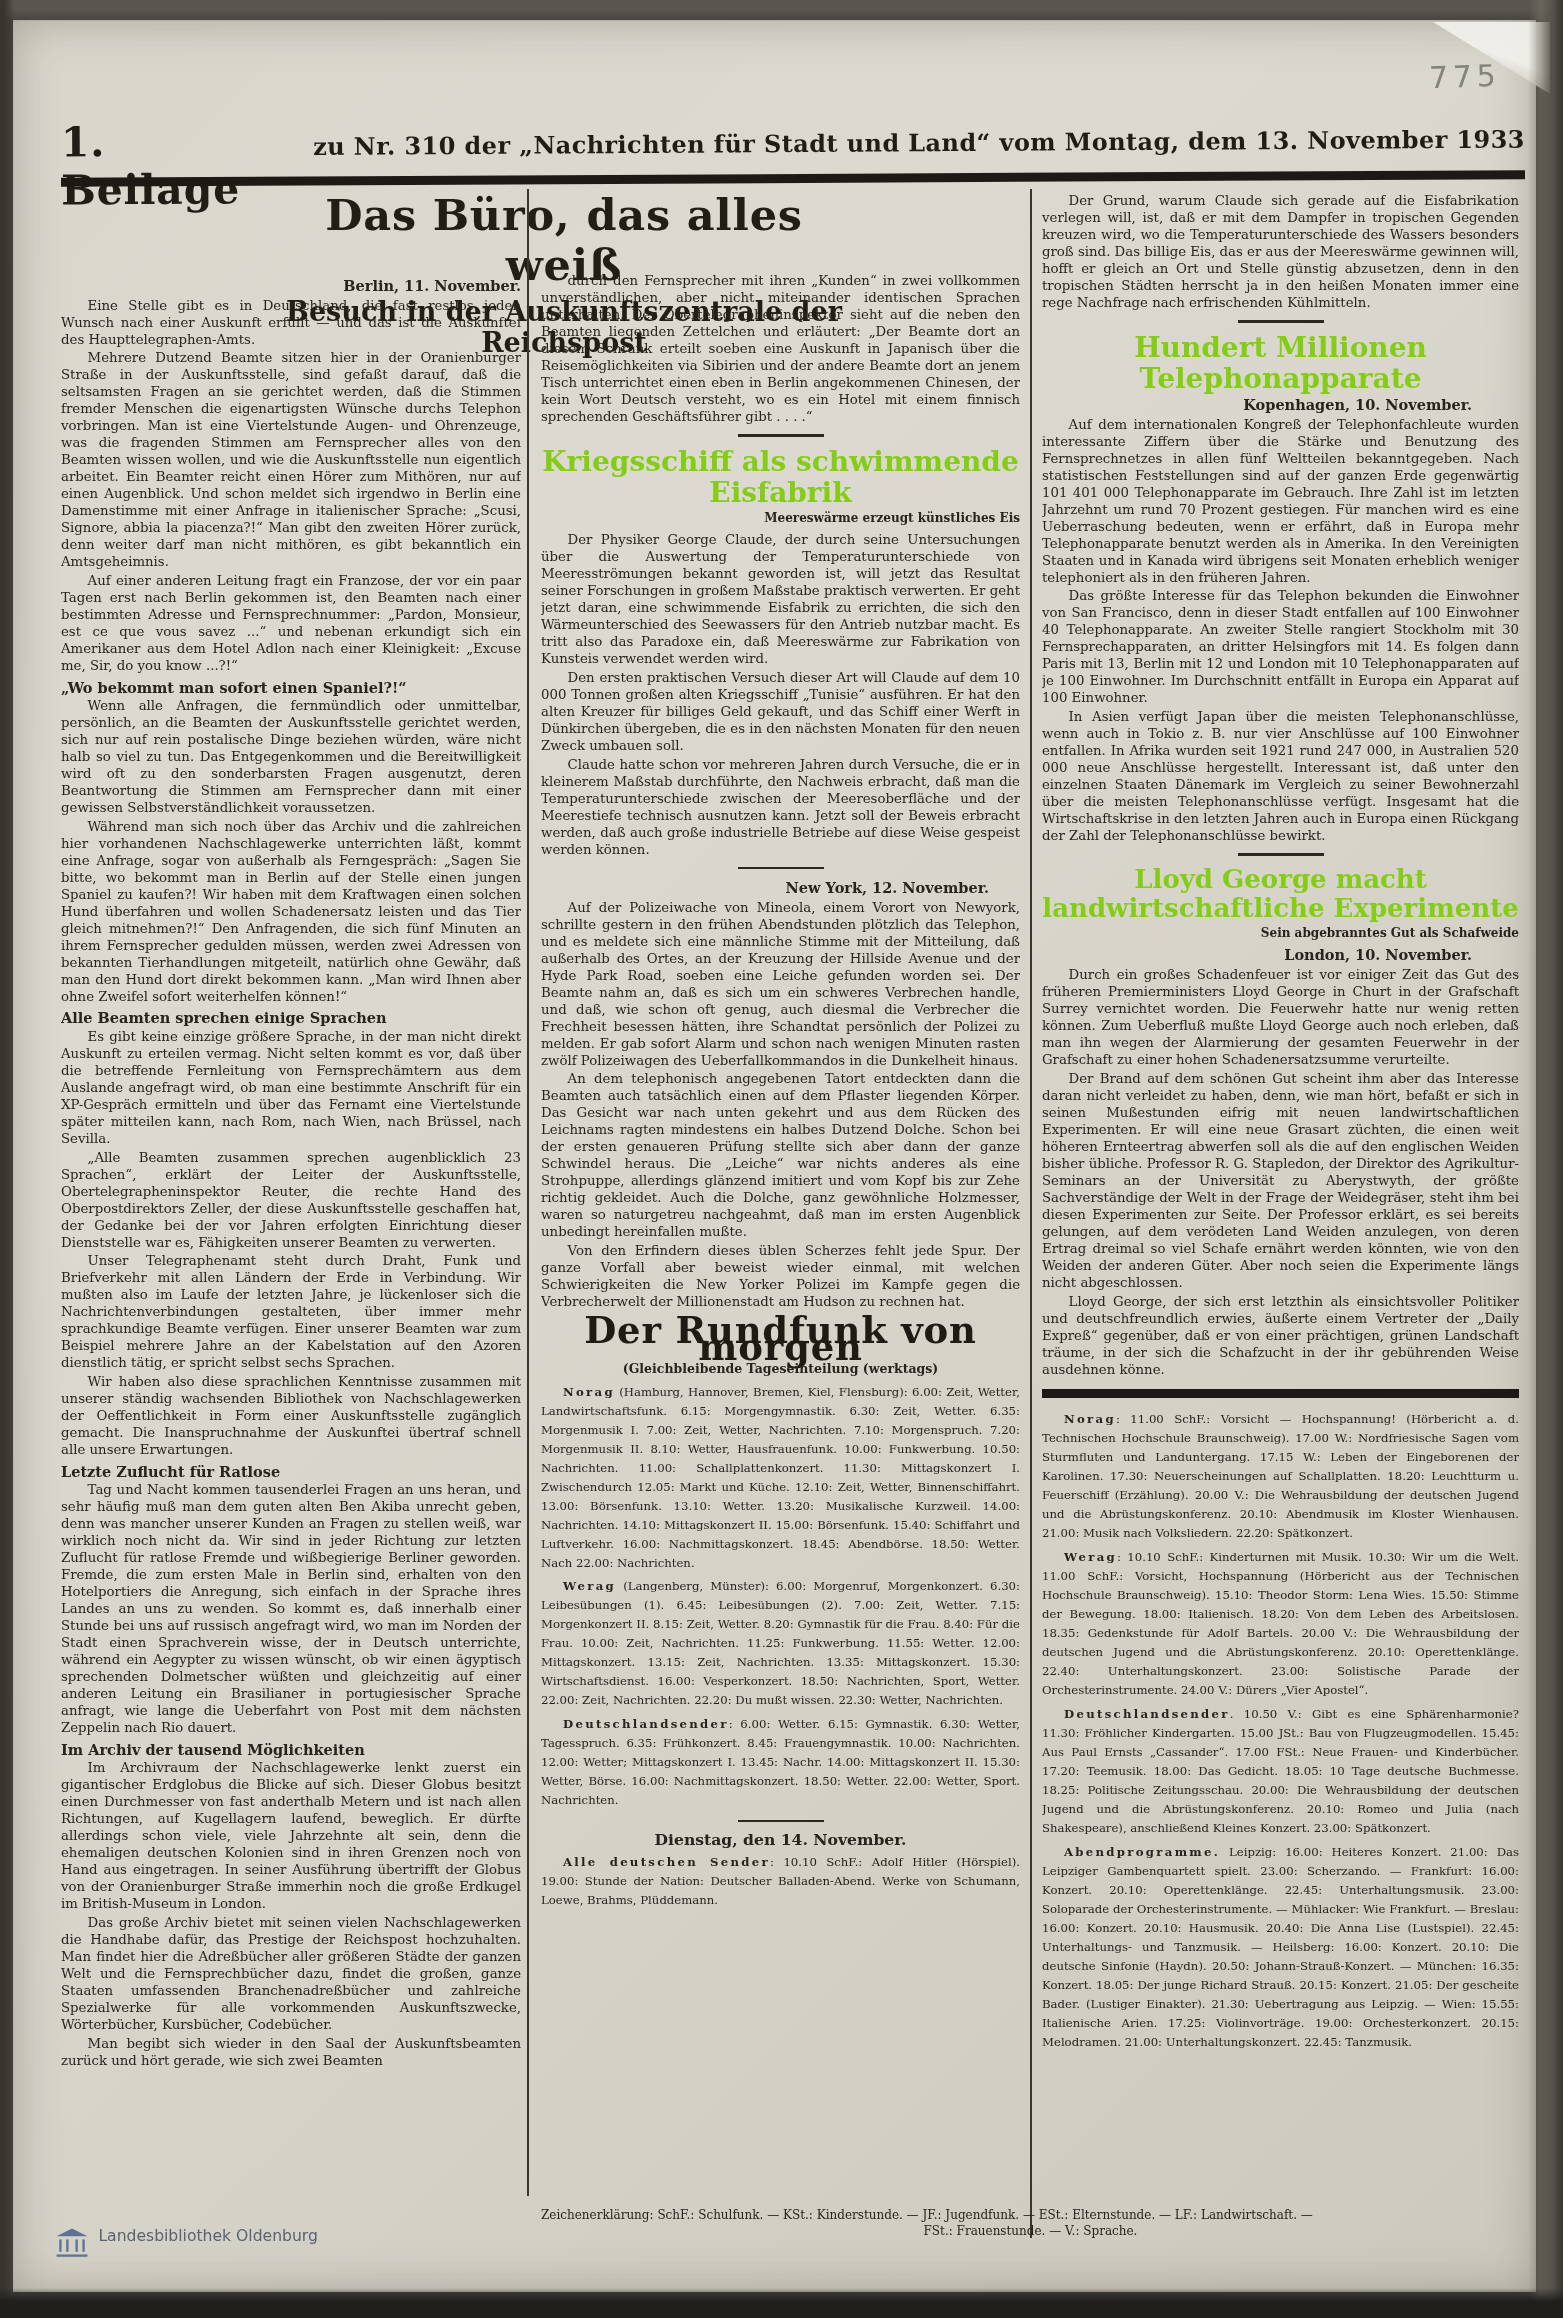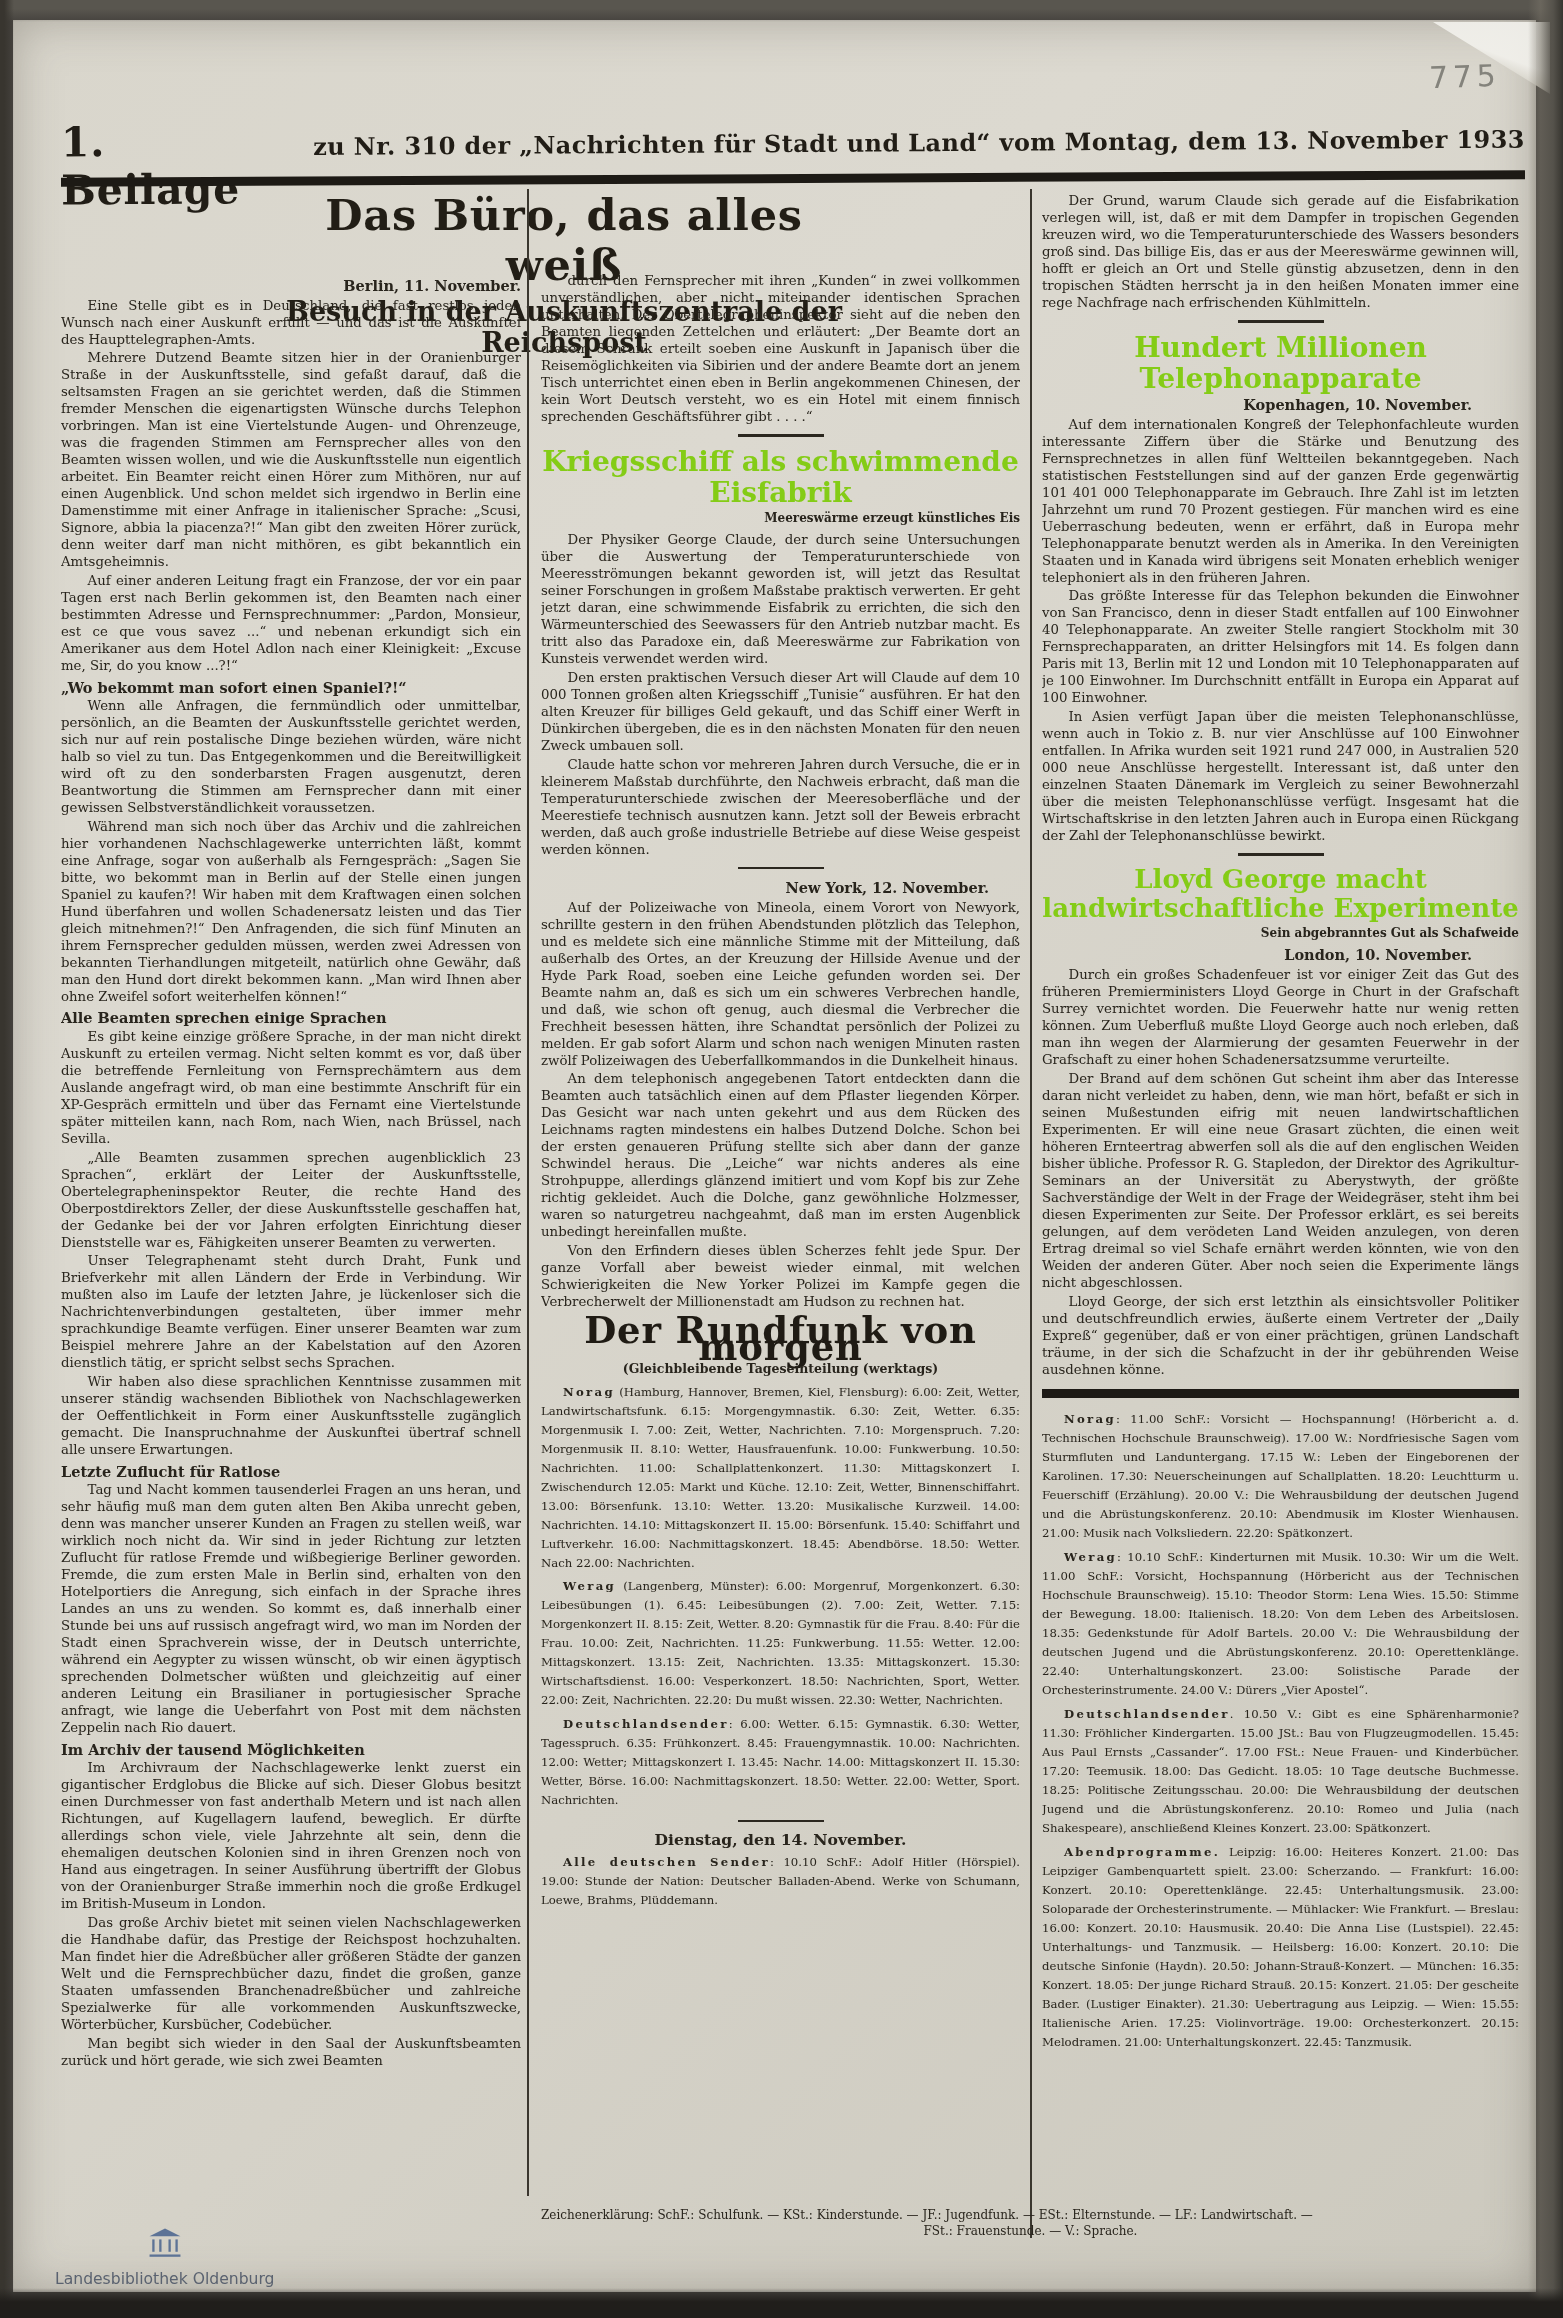--- a/index.html
+++ b/index.html
@@ -37,21 +37,21 @@
   .divider{width:86px;height:2.3px;background:#2b271f;margin:9.4px auto 9.4px auto;}
   .vrule{position:absolute;width:1.6px;background:#3a362e;}
   .radio-head{font-size:37px;font-weight:bold;text-align:center;margin:12.5px 0 3.1px 0;letter-spacing:0.8px;color:#1f1b14;}
   .radio-sub{font-size:12.5px;font-weight:bold;text-align:center;margin:0 0 6.3px 0;}
   .prog{margin:0 0 4.7px 0;font-size:11.7px;line-height:19px;text-indent:22px;text-align:justify;}
   .prog .prog-lead{font-weight:bold;letter-spacing:2.3px;}
   .tues-head{font-size:15.6px;font-weight:bold;text-align:center;margin:7.8px 0 4.7px 0;}
   .thick-bar{height:9.4px;background:#1d1a15;margin:11px 0 12.5px 0;}
   .legend{position:absolute;left:541px;top:2208px;width:979px;font-size:12px;line-height:15.6px;color:#28241c;}
   .legend .l2{text-align:center;}
-  .stamp{position:absolute;left:55px;top:2227px;display:flex;align-items:center;gap:9.4px;flex-direction:column;}
+  .stamp{position:absolute;left:55px;top:2227px;display:flex;align-items:flex-start;gap:9.4px;}
   .stamp .stamp-text{font-family:"DejaVu Sans",sans-serif;font-size:15.6px;color:#5a6270;}
 </style>
 </head>
 <body>
 
 <div id="page">
   <div class="paper"></div>
   <div class="corner-curl"></div>
 
   <div class="pencil-pageno">775</div>

